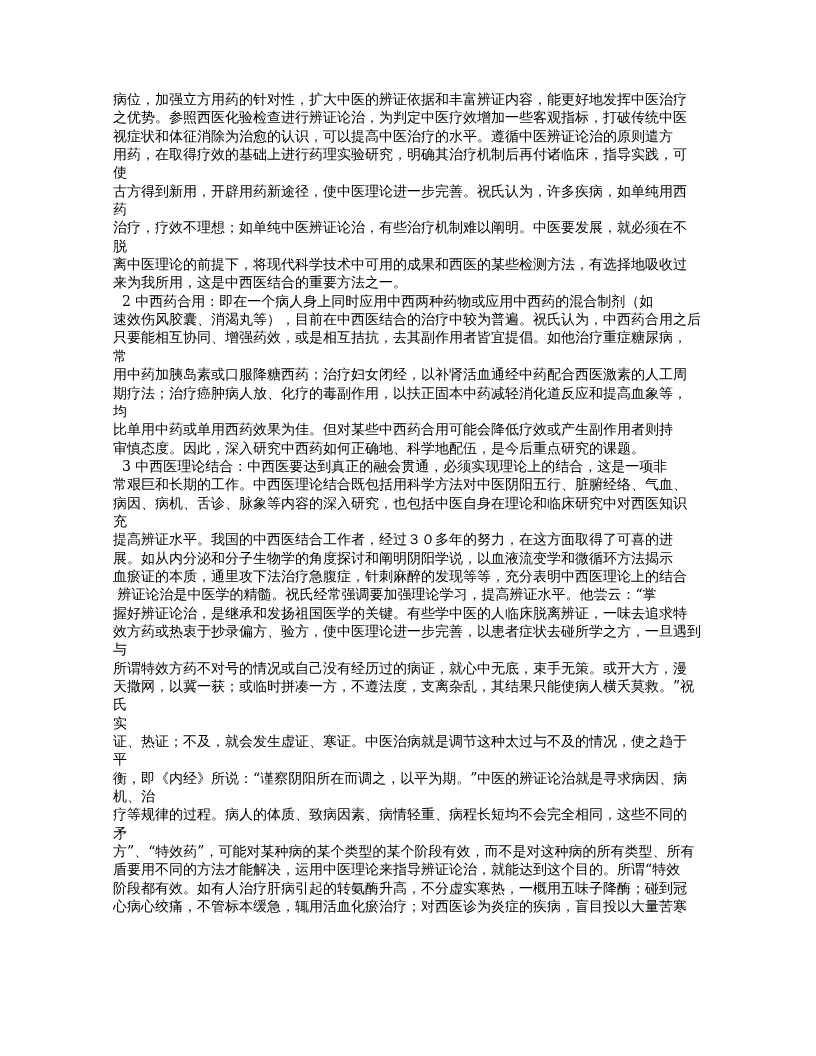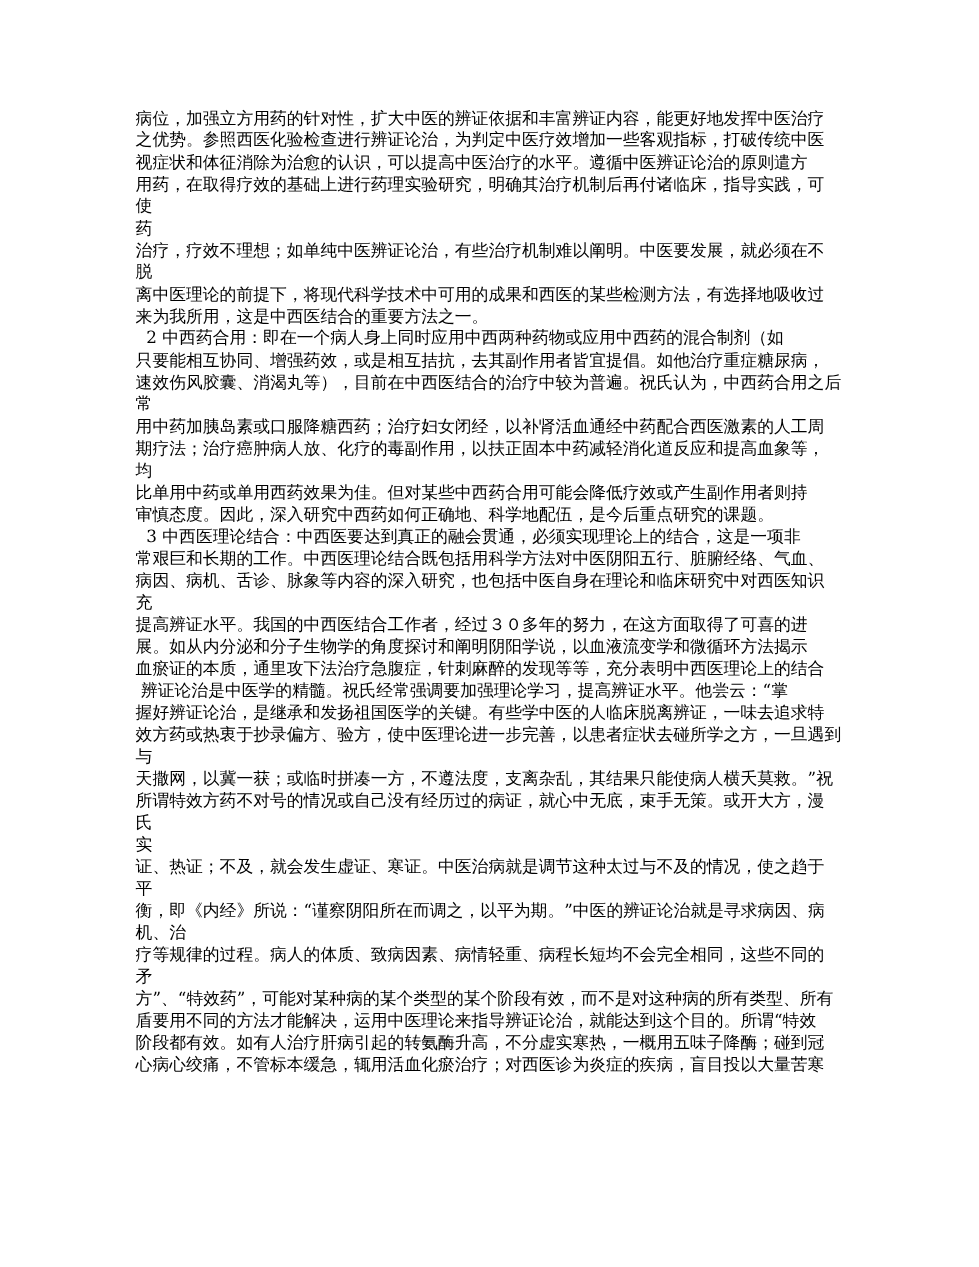--- a/index.html
+++ b/index.html
@@ -33,47 +33,48 @@
 </head>
 <body>
 
 <div class="page">
   <div class="text-block">
       <div class="text-line">病位，加强立方用药的针对性，扩大中医的辨证依据和丰富辨证内容，能更好地发挥中医治疗</div>
       <div class="text-line">之优势。参照西医化验检查进行辨证论治，为判定中医疗效增加一些客观指标，打破传统中医</div>
       <div class="text-line">视症状和体征消除为治愈的认识，可以提高中医治疗的水平。遵循中医辨证论治的原则遣方</div>
       <div class="text-line">用药，在取得疗效的基础上进行药理实验研究，明确其治疗机制后再付诸临床，指导实践，可</div>
       <div class="text-line">使</div>
+      <div class="text-line">古方得到新用，开辟用药新途径，使中医理论进一步完善。祝氏认为，许多疾病，如单纯用西</div>
       <div class="text-line">药</div>
       <div class="text-line">治疗，疗效不理想；如单纯中医辨证论治，有些治疗机制难以阐明。中医要发展，就必须在不</div>
       <div class="text-line">脱</div>
       <div class="text-line">离中医理论的前提下，将现代科学技术中可用的成果和西医的某些检测方法，有选择地吸收过</div>
       <div class="text-line">来为我所用，这是中西医结合的重要方法之一。</div>
       <div class="text-line">  2 中西药合用：即在一个病人身上同时应用中西两种药物或应用中西药的混合制剂（如</div>
+      <div class="text-line">速效伤风胶囊、消渴丸等），目前在中西医结合的治疗中较为普遍。祝氏认为，中西药合用之后</div>
       <div class="text-line">只要能相互协同、增强药效，或是相互拮抗，去其副作用者皆宜提倡。如他治疗重症糖尿病，</div>
-      <div class="text-line">速效伤风胶囊、消渴丸等），目前在中西医结合的治疗中较为普遍。祝氏认为，中西药合用之后</div>
       <div class="text-line">常</div>
       <div class="text-line">用中药加胰岛素或口服降糖西药；治疗妇女闭经，以补肾活血通经中药配合西医激素的人工周</div>
       <div class="text-line">期疗法；治疗癌肿病人放、化疗的毒副作用，以扶正固本中药减轻消化道反应和提高血象等，</div>
       <div class="text-line">均</div>
       <div class="text-line">比单用中药或单用西药效果为佳。但对某些中西药合用可能会降低疗效或产生副作用者则持</div>
       <div class="text-line">审慎态度。因此，深入研究中西药如何正确地、科学地配伍，是今后重点研究的课题。</div>
       <div class="text-line">  3 中西医理论结合：中西医要达到真正的融会贯通，必须实现理论上的结合，这是一项非</div>
       <div class="text-line">常艰巨和长期的工作。中西医理论结合既包括用科学方法对中医阴阳五行、脏腑经络、气血、</div>
       <div class="text-line">病因、病机、舌诊、脉象等内容的深入研究，也包括中医自身在理论和临床研究中对西医知识</div>
       <div class="text-line">充</div>
       <div class="text-line">提高辨证水平。我国的中西医结合工作者，经过３０多年的努力，在这方面取得了可喜的进</div>
       <div class="text-line">展。如从内分泌和分子生物学的角度探讨和阐明阴阳学说，以血液流变学和微循环方法揭示</div>
       <div class="text-line">血瘀证的本质，通里攻下法治疗急腹症，针刺麻醉的发现等等，充分表明中西医理论上的结合</div>
       <div class="text-line"> 辨证论治是中医学的精髓。祝氏经常强调要加强理论学习，提高辨证水平。他尝云：“掌</div>
       <div class="text-line">握好辨证论治，是继承和发扬祖国医学的关键。有些学中医的人临床脱离辨证，一味去追求特</div>
       <div class="text-line">效方药或热衷于抄录偏方、验方，使中医理论进一步完善，以患者症状去碰所学之方，一旦遇到</div>
       <div class="text-line">与</div>
+      <div class="text-line">所谓特效方药不对号的情况或自己没有经历过的病证，就心中无底，束手无策。或开大方，漫</div>
       <div class="text-line">天撒网，以冀一获；或临时拼凑一方，不遵法度，支离杂乱，其结果只能使病人横夭莫救。”祝</div>
-      <div class="text-line">所谓特效方药不对号的情况或自己没有经历过的病证，就心中无底，束手无策。或开大方，漫</div>
       <div class="text-line">氏</div>
       <div class="text-line">实</div>
       <div class="text-line">证、热证；不及，就会发生虚证、寒证。中医治病就是调节这种太过与不及的情况，使之趋于</div>
       <div class="text-line">平</div>
       <div class="text-line">衡，即《内经》所说：“谨察阴阳所在而调之，以平为期。”中医的辨证论治就是寻求病因、病</div>
       <div class="text-line">机、治</div>
       <div class="text-line">疗等规律的过程。病人的体质、致病因素、病情轻重、病程长短均不会完全相同，这些不同的</div>
       <div class="text-line">矛</div>
       <div class="text-line">方”、“特效药”，可能对某种病的某个类型的某个阶段有效，而不是对这种病的所有类型、所有</div>
       <div class="text-line">盾要用不同的方法才能解决，运用中医理论来指导辨证论治，就能达到这个目的。所谓“特效</div>

